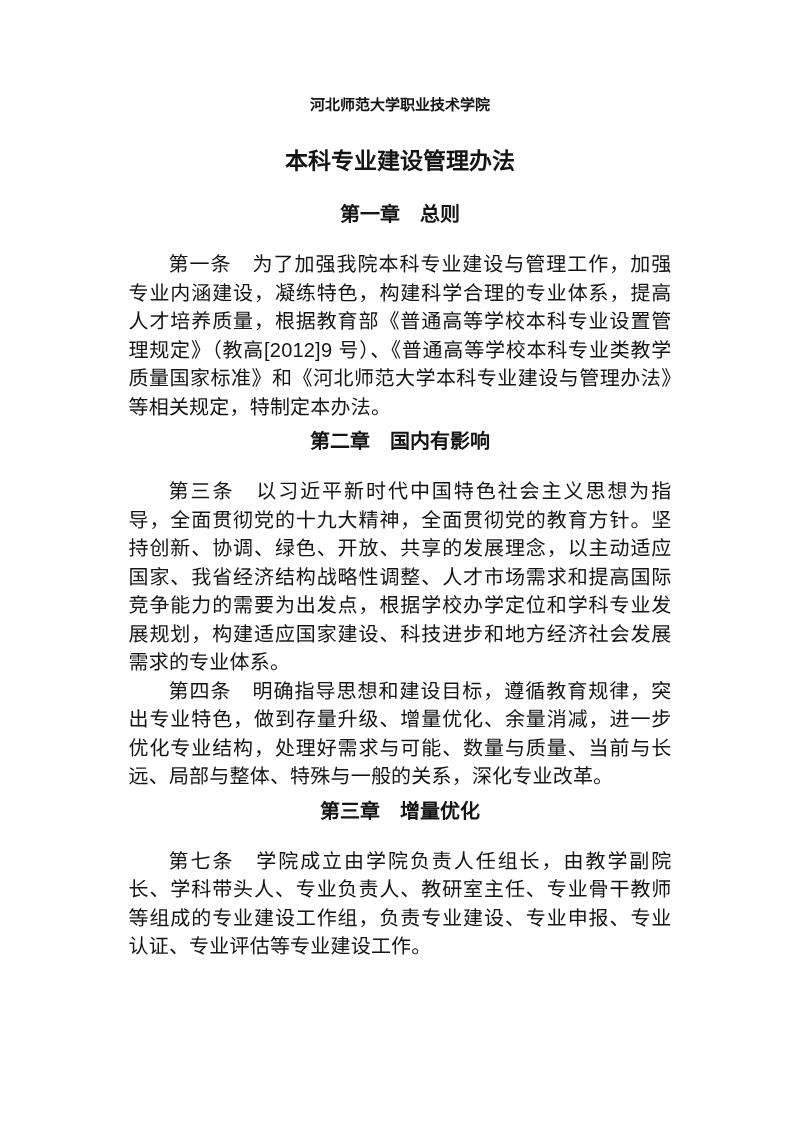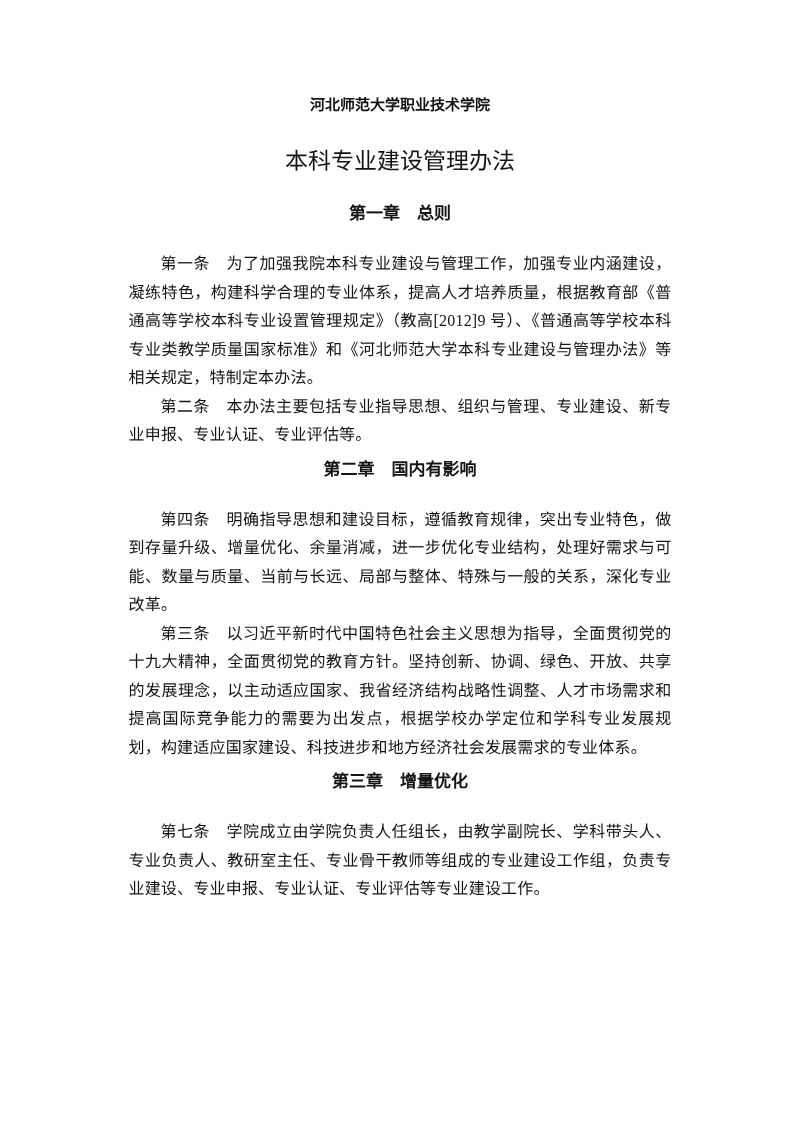--- a/index.html
+++ b/index.html
@@ -23,38 +23,38 @@
     font-family: "Liberation Sans", "DejaVu Sans", sans-serif;
     font-weight: bold;
     font-size: 15px;
     line-height: 16px;
     margin: 0;
     color: #141414;
   }
   .doc-title {
     text-align: center;
     font-family: "Liberation Sans", "DejaVu Sans", sans-serif;
-    font-weight: normal;
+    font-weight: bold;
     font-size: 23px;
     line-height: 24px;
     margin: 36px 0 31px 0;
     color: #141414;
   }
   .chapter-heading {
     text-align: center;
     font-family: "Liberation Sans", "DejaVu Sans", sans-serif;
     font-weight: bold;
-    font-size: 17px;
+    font-size: 20px;
     line-height: 20px;
     margin: 10px 0 26px 0;
     color: #141414;
   }
   .body-para {
-    font-family: Liberation Serif, serif;
-    font-size: 16px;
+    font-family: Liberation Sans, sans-serif;
+    font-size: 20px;
     line-height: 28.5px;
     text-align: justify;
     text-indent: 2em;
     margin: 0;
     color: #141414;
     letter-spacing: 0.2px;
   }
 </style>
 </head>
 <body>
@@ -62,27 +62,26 @@
 <div class="page">
 
   <div class="doc-header">河北师范大学职业技术学院</div>
 
   <h1 class="doc-title">本科专业建设管理办法</h1>
 
   <h2 class="chapter-heading">第一章　总则</h2>
 
   <p class="body-para">第一条　为了加强我院本科专业建设与管理工作，加强专业内涵建设，凝练特色，构建科学合理的专业体系，提高人才培养质量，根据教育部《普通高等学校本科专业设置管理规定》（教高[2012]9 号）、《普通高等学校本科专业类教学质量国家标准》和《河北师范大学本科专业建设与管理办法》等相关规定，特制定本办法。</p>
 
-  <p class="body-para">第二条　本办法主要包括专业指导思想、组织与管理、专业建设、新专业申报、专业认证、专业评估等。</p>
 
   <h2 class="chapter-heading">第二章　国内有影响</h2>
 
+  <p class="body-para">第三条　以习近平新时代中国特色社会主义思想为指导，全面贯彻党的十九大精神，全面贯彻党的教育方针。坚持创新、协调、绿色、开放、共享的发展理念，以主动适应国家、我省经济结构战略性调整、人才市场需求和提高国际竞争能力的需要为出发点，根据学校办学定位和学科专业发展规划，构建适应国家建设、科技进步和地方经济社会发展需求的专业体系。</p>
+
   <p class="body-para">第四条　明确指导思想和建设目标，遵循教育规律，突出专业特色，做到存量升级、增量优化、余量消减，进一步优化专业结构，处理好需求与可能、数量与质量、当前与长远、局部与整体、特殊与一般的关系，深化专业改革。</p>
-
-  <p class="body-para">第三条　以习近平新时代中国特色社会主义思想为指导，全面贯彻党的十九大精神，全面贯彻党的教育方针。坚持创新、协调、绿色、开放、共享的发展理念，以主动适应国家、我省经济结构战略性调整、人才市场需求和提高国际竞争能力的需要为出发点，根据学校办学定位和学科专业发展规划，构建适应国家建设、科技进步和地方经济社会发展需求的专业体系。</p>
 
 
 
   <h2 class="chapter-heading">第三章　增量优化</h2>
 
   <p class="body-para">第七条　学院成立由学院负责人任组长，由教学副院长、学科带头人、专业负责人、教研室主任、专业骨干教师等组成的专业建设工作组，负责专业建设、专业申报、专业认证、专业评估等专业建设工作。</p>
 
 </div>
 
 </body></html>

